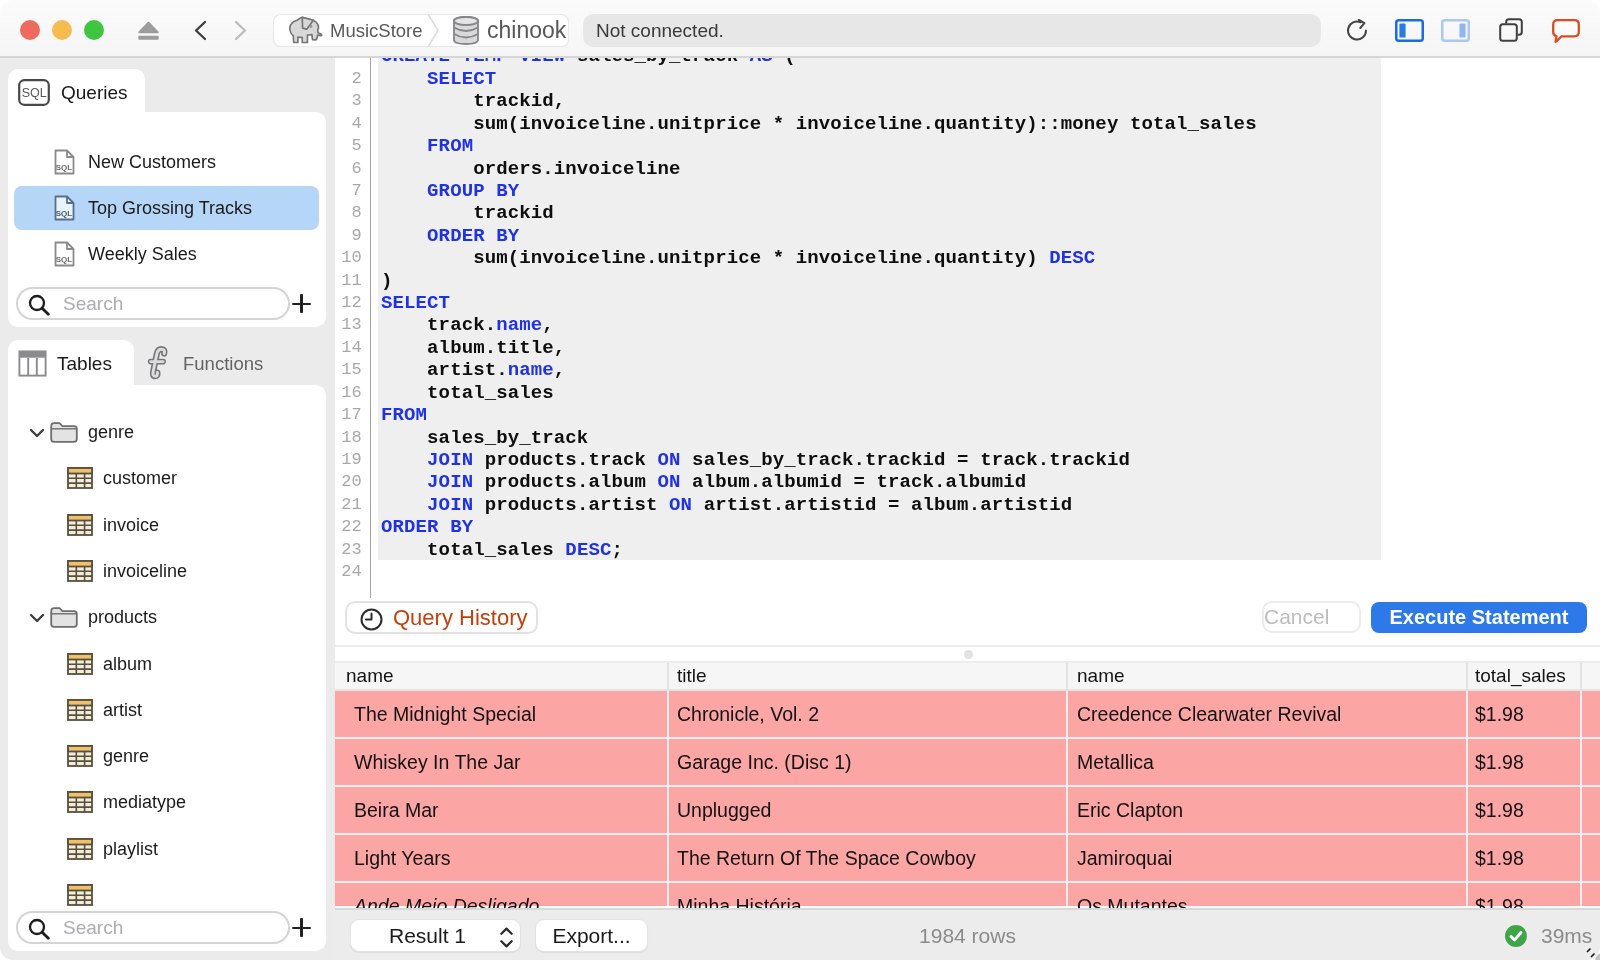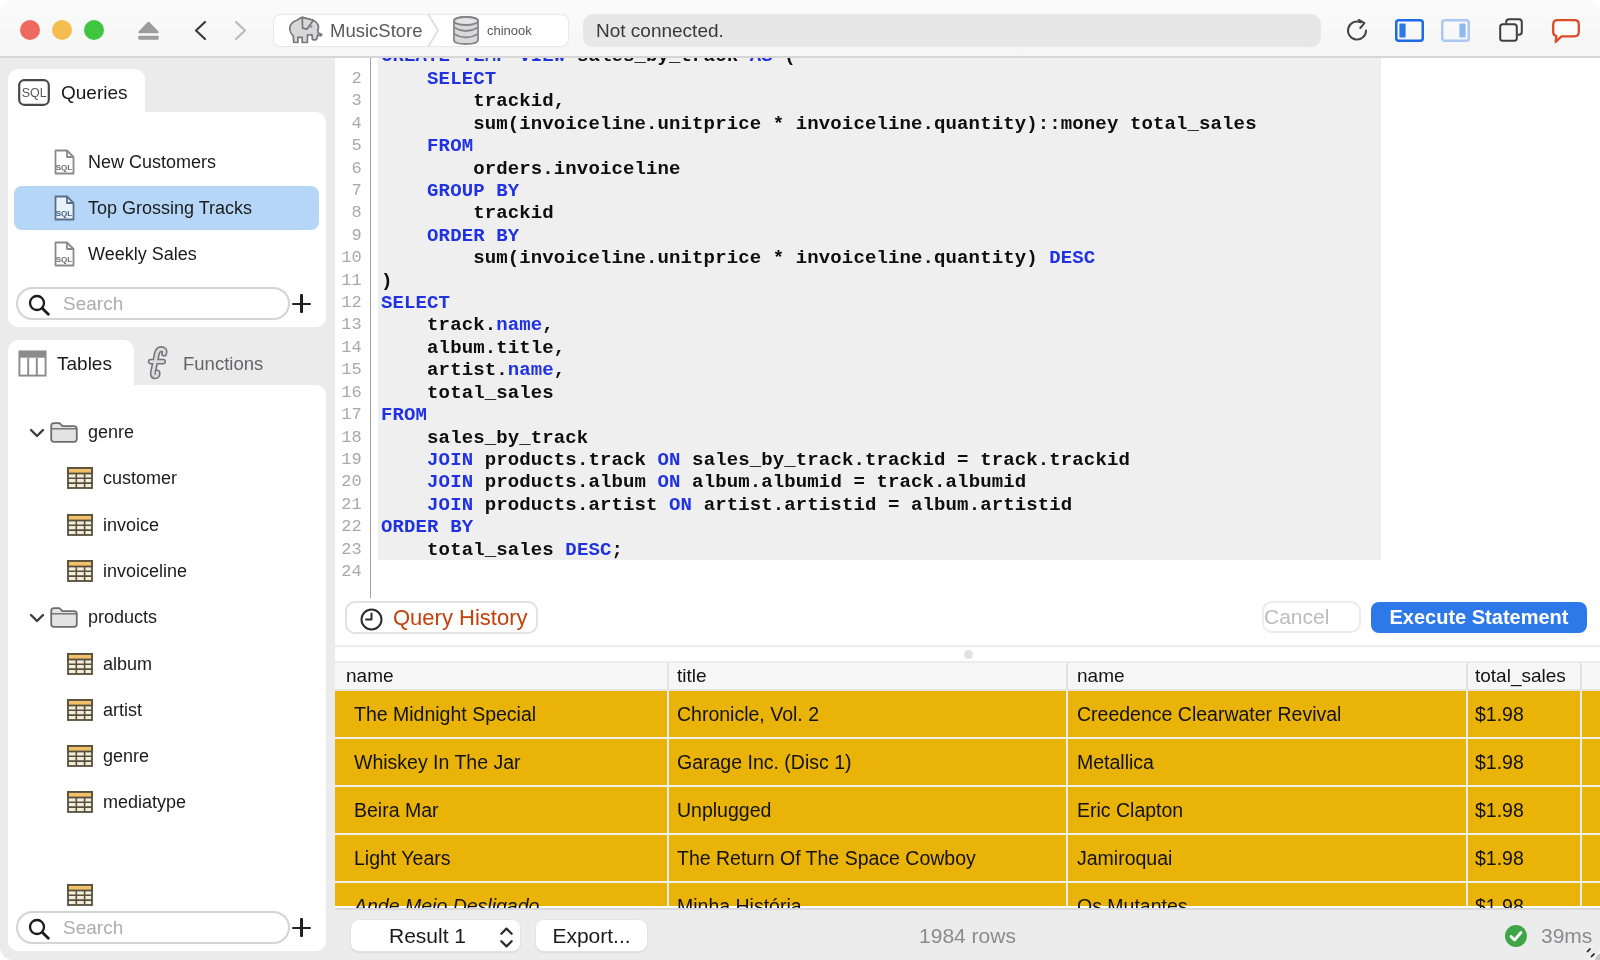--- a/index.html
+++ b/index.html
@@ -37,21 +37,21 @@
 .code { position:absolute; left:46px; top:-12.6px; font-family:"Liberation Mono",monospace; font-size:19px; line-height:22.42px; color:#0e0e0e; white-space:pre; font-weight:bold; letter-spacing:0.12px; }
 .k { color:#2032e2; }
 
 
 .btnrow { position:absolute; left:335px; top:598px; width:1265px; height:49px; background:#fff; }
 .pill { position:absolute; border-radius:10px; font-size:21px; }
 
 
 .thead { position:absolute; left:335px; top:661px; width:1265px; height:30px; background:#f6f6f6; border-top:2px solid #ececec; border-bottom:2px solid #e5e5e5; }
 .thead .h { position:absolute; top:50%; transform:translateY(-50%); font-size:19px; color:#141414; }
-.tbody { position:absolute; left:335px; top:691px; width:1265px; height:215px; background:#eab308; }
+.tbody { position:absolute; left:335px; top:691px; width:1265px; height:215px; background:#fca5a5; }
 .r { position:absolute; left:0; width:1265px; height:48px; border-bottom:2px solid #efefef; }
 .r .c { position:absolute; top:50%; transform:translateY(-50%); font-size:19.5px; color:#121212; }
 .vsep { position:absolute; top:0; width:2px; background:#e2e2e2; }
 
 
 .bottombar { position:absolute; left:335px; top:908px; width:1265px; height:52px; background:#ececec; border-top:2px solid #d8d8d8; }
 .bbtn { position:absolute; top:9px; height:33px; background:#fff; border-radius:9px; border:1px solid #e3e3e3; box-shadow:0 1px 1px rgba(0,0,0,0.07); font-size:21px; color:#1a1a1c; }
 </style>
 </head>
 <body>
@@ -83,21 +83,21 @@
   <div class="abs" style="left:330px; top:14px; height:33px; line-height:33px; font-size:18.5px; color:#58585a;">MusicStore</div>
   <svg class="abs" style="left:424px; top:14px;" width="18" height="33" viewBox="0 0 18 33">
     <path d="M4 0 L14 16.5 L4 33" stroke="#dcdcdc" stroke-width="1.6" fill="none"></path>
   </svg>
 
   <svg class="abs" style="left:452px; top:15px;" width="28" height="31" viewBox="0 0 28 31">
     <path d="M2 6 Q2 2 14 2 Q26 2 26 6 L26 25 Q26 29 14 29 Q2 29 2 25 Z" fill="#d9d9d9" stroke="#85858a" stroke-width="1.8"></path>
     <ellipse cx="14" cy="6" rx="12" ry="4" fill="#e4e4e4" stroke="#85858a" stroke-width="1.8"></ellipse>
     <path d="M2 12.5 Q8 16 14 16 Q20 16 26 12.5 M2 19 Q8 22.5 14 22.5 Q20 22.5 26 19" stroke="#87878a" stroke-width="1.8" fill="none"></path>
   </svg>
-  <div class="abs" style="left:487px; top:14px; height:33px; line-height:33px; font-size:13px; color:#58585a;">chinook</div>
+  <div class="abs" style="left:487px; top:14px; height:33px; line-height:33px; font-size:23px; color:#58585a;">chinook</div>
   <div class="ncfield">Not connected.</div>
 
   <svg class="abs" style="left:1346px; top:19px;" width="22" height="23" viewBox="0 0 22 23">
     <path d="M20 11.5 A9 9 0 1 1 14.6 3.3" stroke="#454545" stroke-width="2" fill="none" stroke-linecap="round"></path>
     <path d="M12.8 0.8 L18.4 4.2 L14.3 9.0" stroke="#454545" stroke-width="2" fill="none" stroke-linecap="round" stroke-linejoin="round"></path>
   </svg>
 
   <svg class="abs" style="left:1395px; top:19px;" width="29" height="23" viewBox="0 0 29 23">
     <rect x="1.25" y="1.25" width="26.5" height="20.5" rx="2.5" stroke="#1a6be5" stroke-width="2.5" fill="none"></rect>
     <rect x="4.4" y="4.4" width="6.2" height="14.2" rx="1.2" fill="#2e77e8"></rect>
@@ -249,20 +249,28 @@
           </svg>
           <div class="txt" style="left:95px;">genre</div>
         </div>
     <div class="trow" style="top:394px;">
           <svg class="abs" style="left:59px; top:12px;" width="26" height="22" viewBox="0 0 26 22">
             <rect x="1" y="1" width="24" height="20" fill="#f2ecd9" stroke="#57503f" stroke-width="1.8"></rect>
             <rect x="1" y="1" width="24" height="5.5" fill="#f0c169" stroke="#57503f" stroke-width="1.8"></rect>
             <path d="M9.3 6.5 V21 M17.6 6.5 V21 M1 11.3 H25 M1 16.1 H25" stroke="#57503f" stroke-width="1.6"></path>
           </svg>
           <div class="txt" style="left:95px;">mediatype</div>
+        </div>
+    <div class="trow" style="top:441px;">
+          <svg class="abs" style="left:59px; top:12px;" width="26" height="22" viewBox="0 0 26 22">
+            <rect x="1" y="1" width="24" height="20" fill="#f2ecd9" stroke="#57503f" stroke-width="1.8"></rect>
+            <rect x="1" y="1" width="24" height="5.5" fill="#f0c169" stroke="#57503f" stroke-width="1.8"></rect>
+            <path d="M9.3 6.5 V21 M17.6 6.5 V21 M1 11.3 H25 M1 16.1 H25" stroke="#57503f" stroke-width="1.6"></path>
+          </svg>
+          <div class="txt" style="left:95px;">playlist</div>
         </div>
     <div class="trow" style="top:487px;">
           <svg class="abs" style="left:59px; top:12px;" width="26" height="22" viewBox="0 0 26 22">
             <rect x="1" y="1" width="24" height="20" fill="#f2ecd9" stroke="#57503f" stroke-width="1.8"></rect>
             <rect x="1" y="1" width="24" height="5.5" fill="#f0c169" stroke="#57503f" stroke-width="1.8"></rect>
             <path d="M9.3 6.5 V21 M17.6 6.5 V21 M1 11.3 H25 M1 16.1 H25" stroke="#57503f" stroke-width="1.6"></path>
           </svg>
           <div class="txt" style="left:95px;margin-top:32px;">playlisttrack</div>
         </div>
     <div class="search" style="top:526px;">

